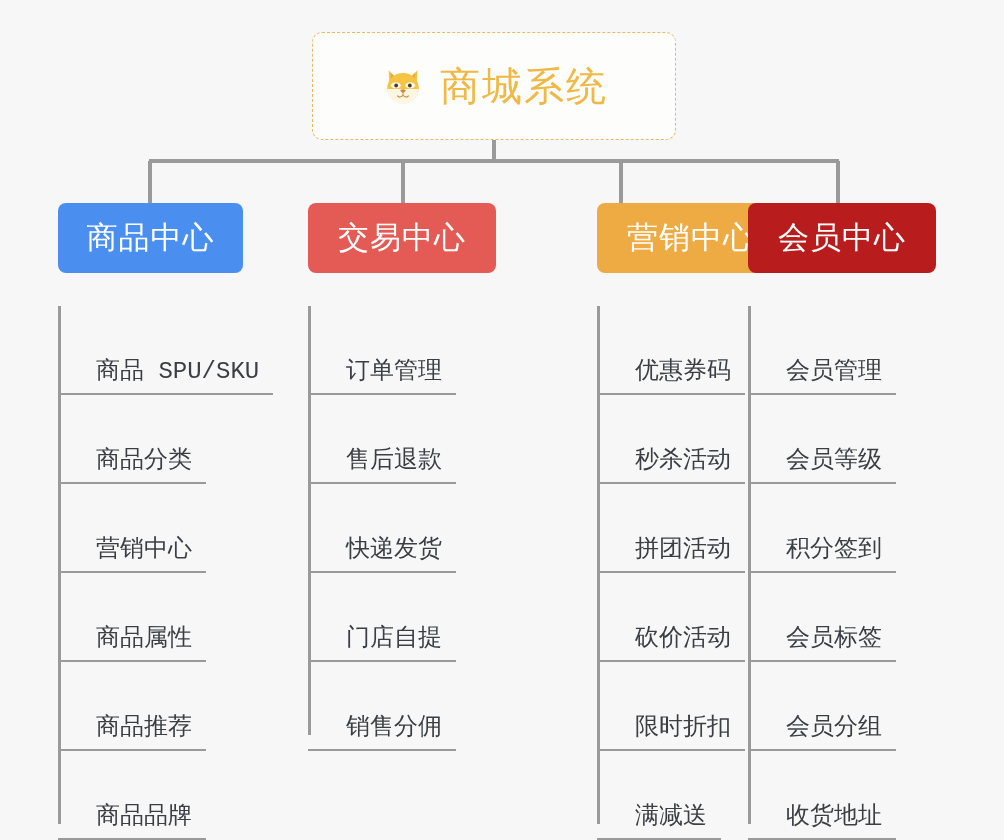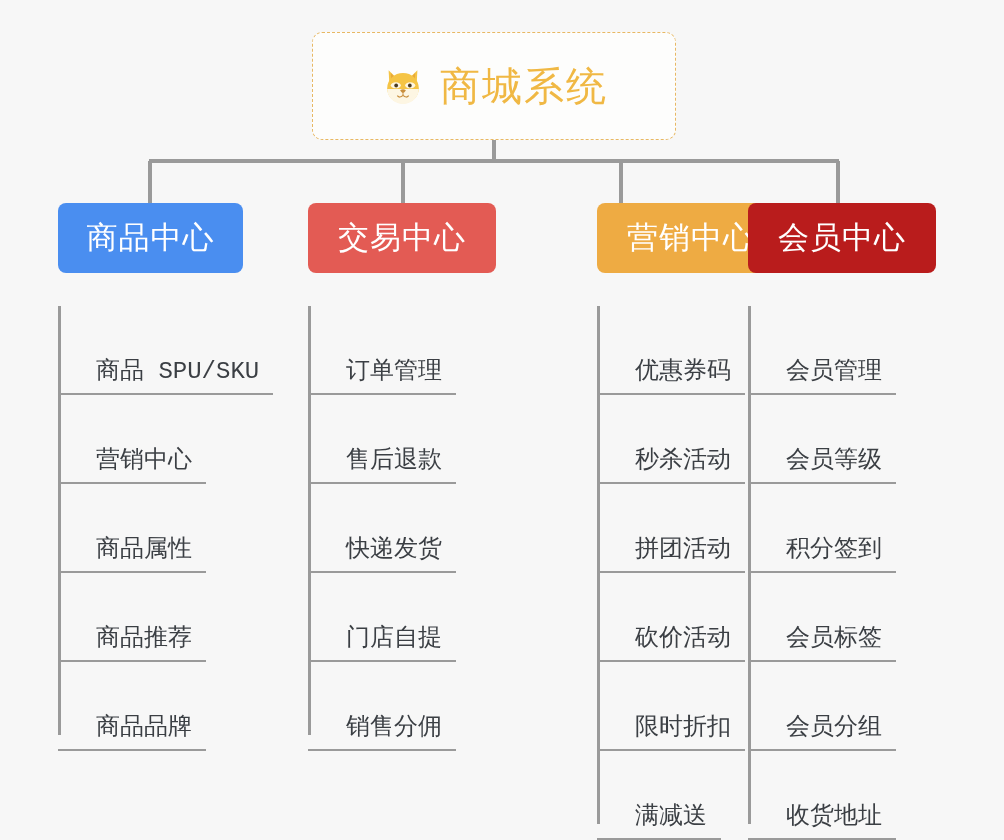--- a/index.html
+++ b/index.html
@@ -172,20 +172,23 @@
 
   <div class="column" id="col-0">
     <div class="cat-header" style="background:#4a8ef0">
       <span>商品中心</span>
     </div>
     <div class="leaf-list">
       <div class="leaf-item">
         <span class="leaf-label">商品 SPU/SKU</span>
       </div>
       <div class="leaf-item">
+        <span class="leaf-label">商品分类</span>
+      </div>
+      <div class="leaf-item">
         <span class="leaf-label">营销中心</span>
       </div>
       <div class="leaf-item">
         <span class="leaf-label">商品属性</span>
       </div>
       <div class="leaf-item">
         <span class="leaf-label">商品推荐</span>
       </div>
       <div class="leaf-item">
         <span class="leaf-label">商品品牌</span>

